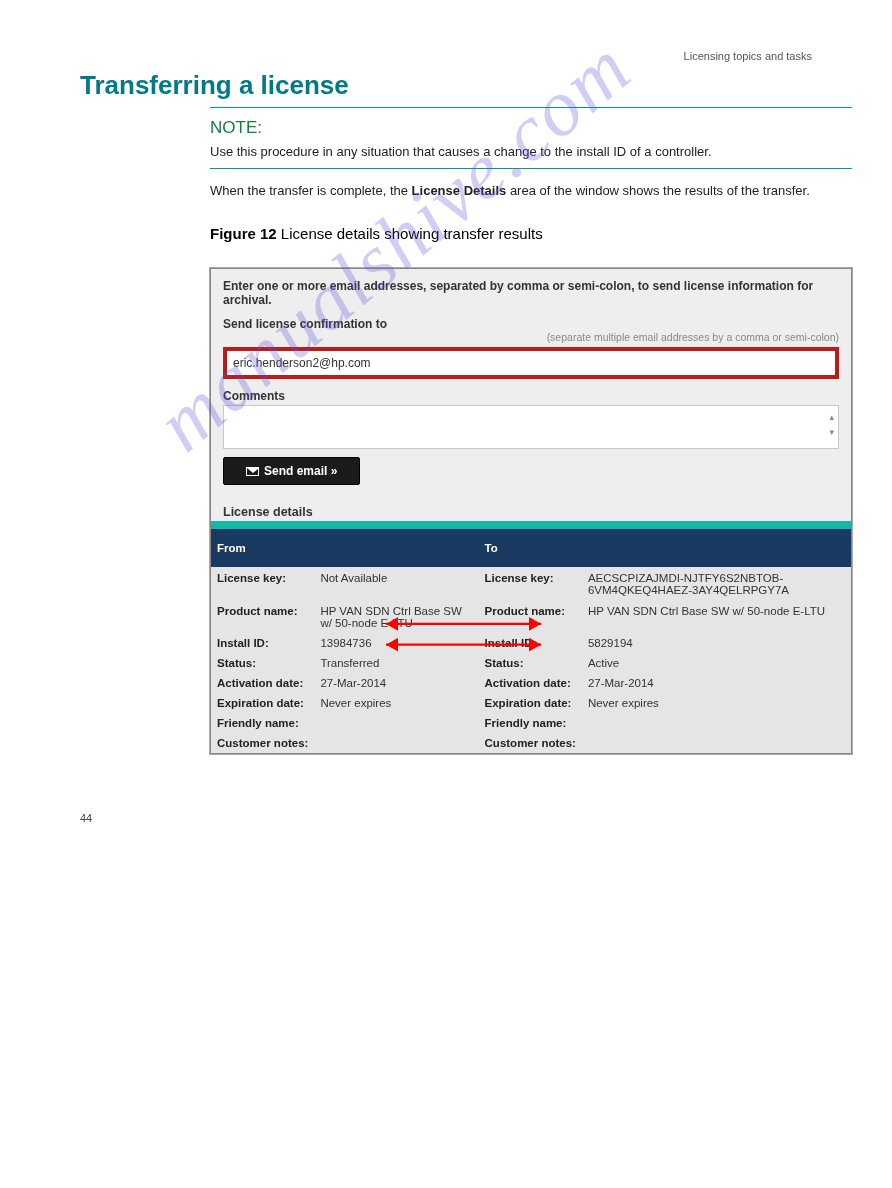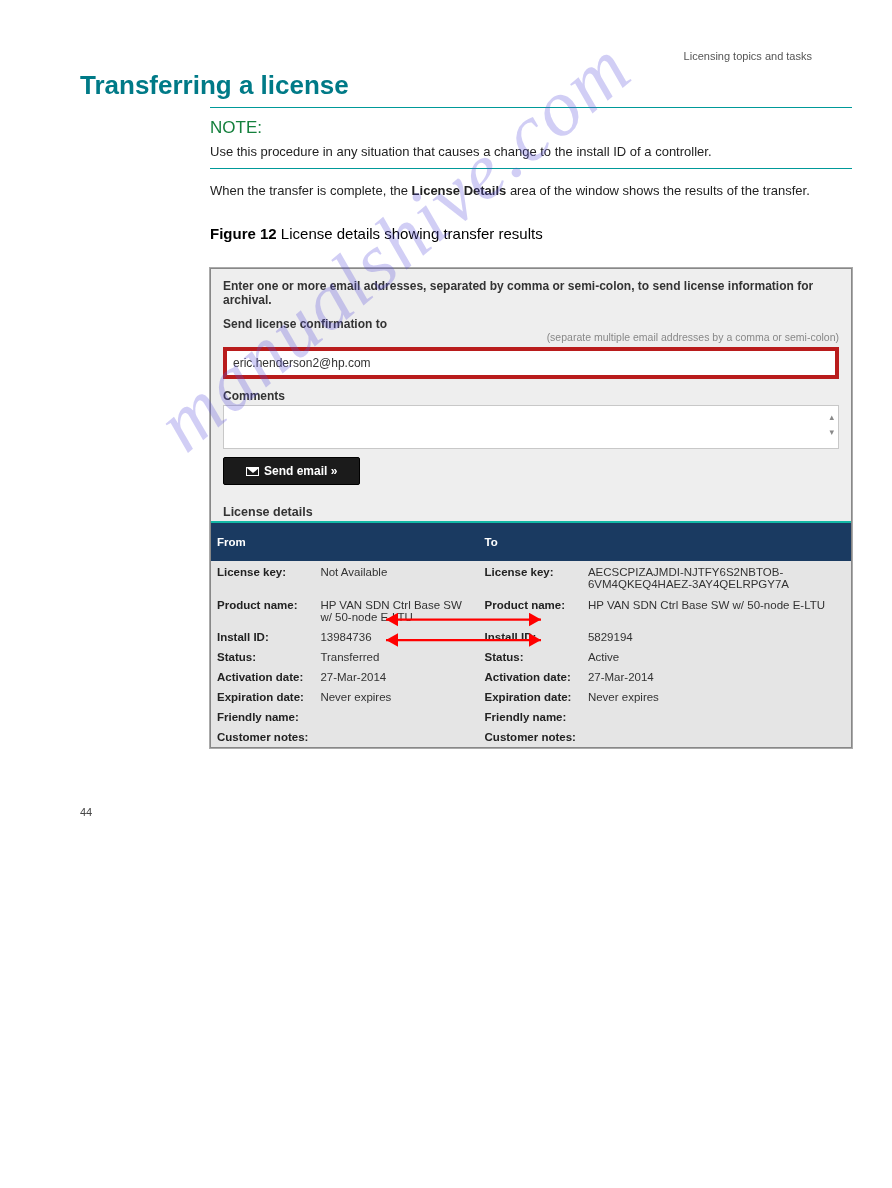--- a/index.html
+++ b/index.html
@@ -136,21 +136,21 @@
   .lic-table {
     width: 100%;
     border-collapse: collapse;
     font-size: 11.5px;
   }
   .lic-head td {
     background: #1a3a61;
     color: #fff;
     font-weight: bold;
     padding: 13px 6px;
-    border-top: 2px solid #14b8a6;
+    border-top: 8px solid #14b8a6;
   }
   .lic-row td {
     background: #e5e5e5;
     padding: 4px 6px;
     vertical-align: top;
   }
   .lic-row td.label { font-weight: bold; color: #222; white-space: nowrap; }
   .lic-row td.value { color: #333; }
   .lic-row.tall td { padding-top: 5px; padding-bottom: 5px; }
   .arrow-overlay {

